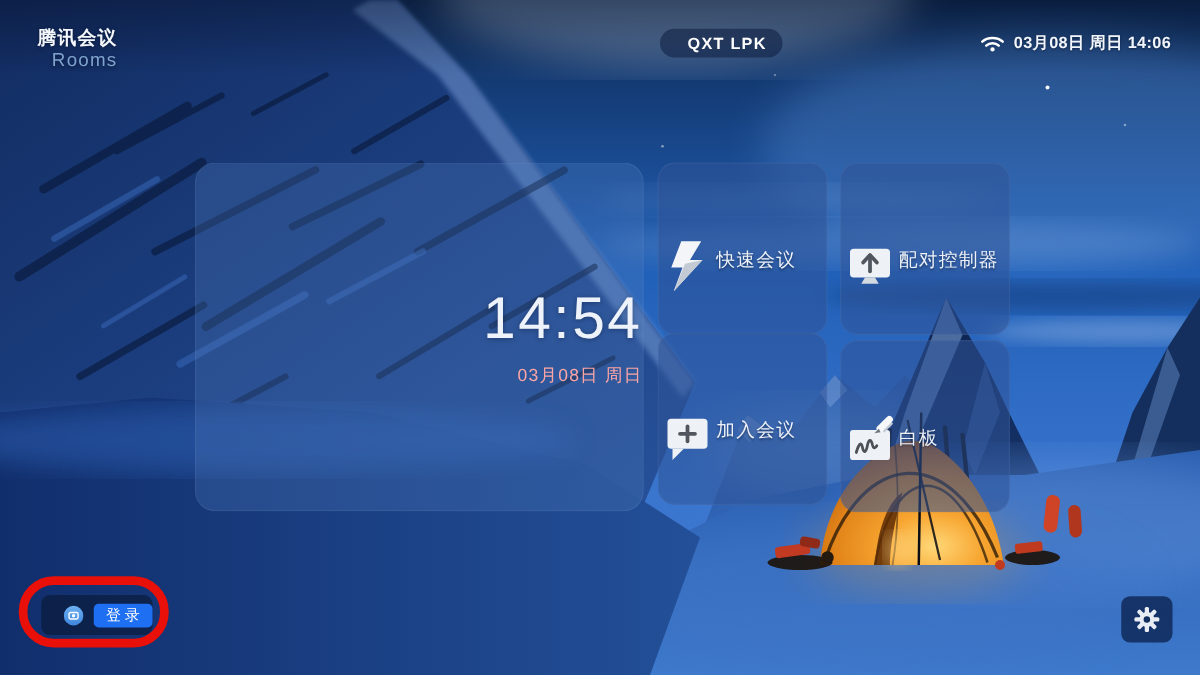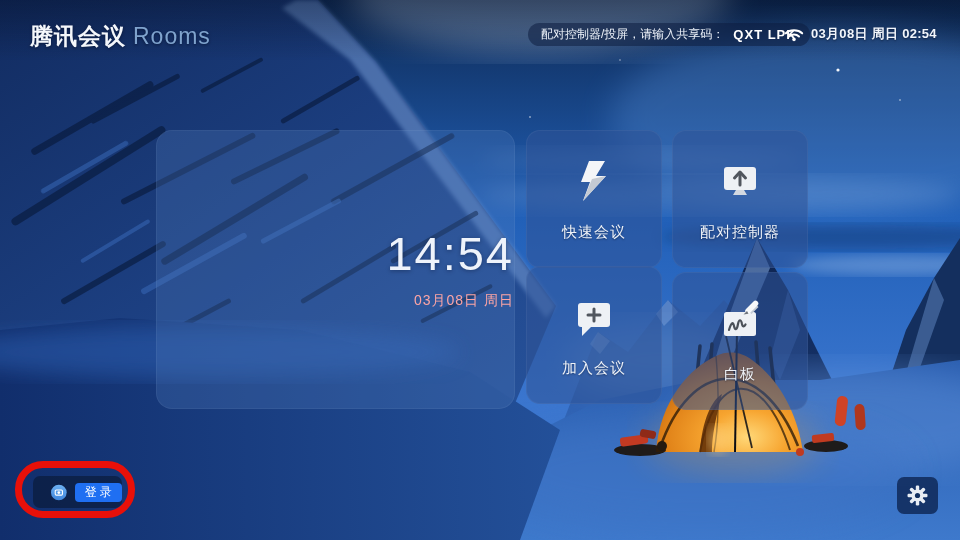--- a/index.html
+++ b/index.html
@@ -4,42 +4,42 @@
 <style>
   html,body{margin:0;padding:0;}
   body{
     width:960px;height:540px;position:relative;overflow:hidden;
     font-family:"Liberation Sans","DejaVu Sans",sans-serif;
     background:#123265;color:#fff;
   }
   #bg{position:absolute;left:0;top:0;width:960px;height:540px;}
   .abs{position:absolute;}
   
-  #logo{left:30px;top:21px;font-size:23px;display:flex;align-items:center;
-        text-shadow:0 1px 3px rgba(0,10,30,.55);}
+  #logo{left:30px;top:21px;font-size:15px;display:flex;align-items:flex-end;
+        text-shadow:0 1px 3px rgba(0,10,30,.55);flex-direction:column;}
   #logo .cn{font-weight:bold;color:#f4f7fb;letter-spacing:1px;}
   #logo .en{color:#7fa3cd;font-weight:400;margin-left:7px;letter-spacing:1px;}
   #pair-pill{left:528px;top:23px;height:23px;border-radius:12px;
         background:rgba(12,30,64,.55);display:flex;align-items:center;
         padding:0 13px;white-space:nowrap;}
   #pair-pill .hint{font-size:12px;color:#eef3fa;}
   #pair-pill .code{font-size:13px;font-weight:bold;color:#ffffff;margin-left:9px;letter-spacing:1px;}
   #wifi{left:784px;top:26px;width:20px;height:17px;}
   #datetime{left:811px;top:25px;font-size:13px;font-weight:bold;color:#f2f6fc;
         text-shadow:0 1px 2px rgba(0,10,30,.5);letter-spacing:.3px;}
   
   #clock-panel{left:156px;top:130px;width:357px;height:277px;border-radius:16px;
         background:rgba(84,124,190,.28);border:1px solid rgba(255,255,255,.05);
         display:flex;flex-direction:column;align-items:flex-end;justify-content:center;}
   #clock-time{font-size:47px;font-weight:200;color:#eef3fb;letter-spacing:2px;line-height:1;
         text-shadow:0 1px 4px rgba(0,10,30,.35);}
   #clock-date{font-size:14px;color:#fca5a5;margin-top:15px;letter-spacing:1px;}
   
   .tile{width:134px;height:136px;border-radius:14px;background:rgba(47,84,151,.55);
-        border:1px solid rgba(255,255,255,.05);display:flex;flex-direction:column;
+        border:1px solid rgba(255,255,255,.05);display:flex;flex-direction:row;
         align-items:center;cursor:pointer;}
   .tile .ticon{margin-top:27px;width:46px;height:46px;}
   .tile .tlabel{margin-top:19px;font-size:15px;color:#eef2f8;letter-spacing:1px;
         text-shadow:0 1px 2px rgba(0,10,30,.45);}
   #tile-1{left:526px;top:130px;} #tile-2{left:672px;top:130px;}
   #tile-3{left:526px;top:266px;} #tile-4{left:672px;top:272px;}
   
   #login-widget{left:33px;top:476px;width:89px;height:32px;border-radius:7px;
         background:rgba(10,24,52,.62);display:flex;align-items:center;padding-left:18px;box-sizing:border-box;}
   #login-btn{margin-left:8px;width:51px;height:19px;border-radius:4px;background:#1f6ff2;
@@ -192,31 +192,30 @@
   <ellipse cx="200" cy="352" rx="260" ry="26" fill="#2f62b5" opacity="0.5" filter="url(#b10)"></ellipse>
   <rect width="960" height="60" fill="url(#vign)"></rect>
 </svg>
 
 <div class="abs" id="logo">
   <span class="cn">腾讯会议</span>
   <span class="en">Rooms</span>
 </div>
 
 <div class="abs" id="pair-pill">
-  <span class="hint">配对控制器/投屏，请输入共享码：</span>
   <span class="code">QXT LPK</span>
 </div>
 
 <svg class="abs" id="wifi" viewBox="0 0 22 17">
   <path d="M2,7.2 C6.5,2.8 15.5,2.8 20,7.2" stroke="#fff" stroke-width="2.2" fill="none" stroke-linecap="round"></path>
   <path d="M5.5,10.7 C8.5,7.9 13.5,7.9 16.5,10.7" stroke="#fff" stroke-width="2.2" fill="none" stroke-linecap="round"></path>
   <circle cx="11" cy="14" r="1.9" fill="#fff"></circle>
 </svg>
 
-<div class="abs" id="datetime">03月08日 周日 02:54</div>
+<div class="abs" id="datetime">03月08日 周日 14:06</div>
 
 <div class="abs" id="clock-panel">
   <div id="clock-time">14:54</div>
   <div id="clock-date">03月08日 周日</div>
 </div>
 
 <div class="abs tile" id="tile-1">
   <svg class="ticon" viewBox="0 0 46 46">
     <polygon points="18,3 34,3 25,18 35,18 12,43 19,24 10,24" fill="#f3f5f8"></polygon>
     <polygon points="35,18 12,43 21,21" fill="#c4cad3"></polygon>

